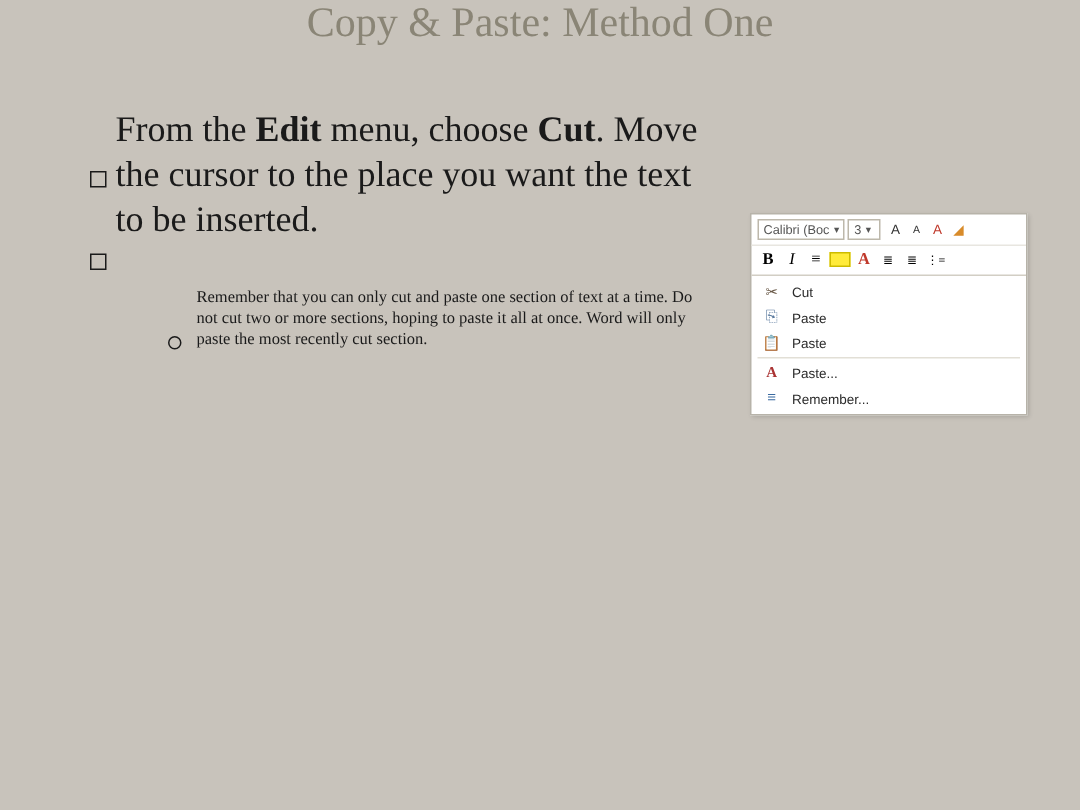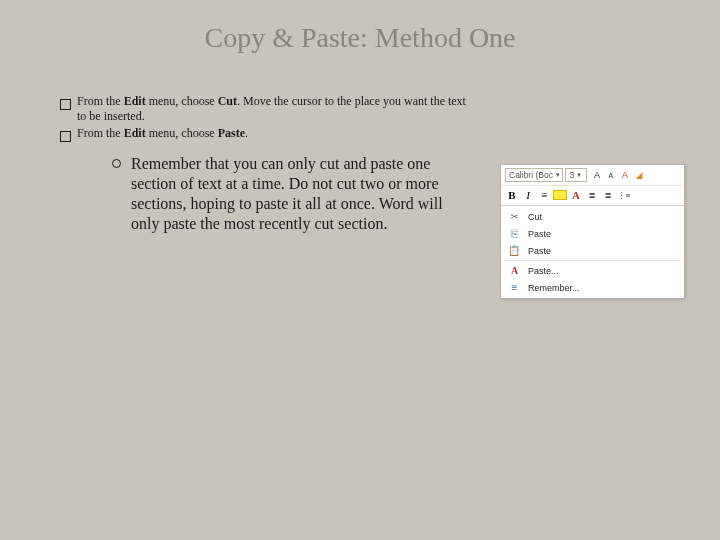--- a/index.html
+++ b/index.html
@@ -8,52 +8,51 @@
     height: 540px;
     background: #c8c3bb;
     font-family: Georgia, 'Times New Roman', serif;
     position: relative;
     overflow: hidden;
   }
   .title {
     text-align: center;
     font-size: 28px;
     color: #8a8576;
-    padding-top: 22px;
     font-weight: normal;
   }
   .content {
     display: flex;
     padding: 40px 20px 0 60px;
   }
   .text-col {
     width: 410px;
   }
   .bullet-item {
     display: flex;
-    align-items: flex-start;
-    font-size: 12px;
+    align-items: center;
+    font-size: 24px;
     color: #1a1a1a;
     line-height: 1.25;
     margin-bottom: 2px;
   }
   .bullet-box {
     display: inline-block;
     width: 11px;
     height: 11px;
     border: 1.5px solid #1a1a1a;
     margin-right: 6px;
     margin-top: 5px;
     flex-shrink: 0;
   }
   .bullet-text b { font-weight: bold; }
   .sub-item {
     display: flex;
-    align-items: flex-start;
-    font-size: 16px;
+    align-items: flex-end;
+    font-size: 11px;
     color: #1a1a1a;
     line-height: 1.25;
     margin-left: 52px;
     margin-top: 12px;
   }
   .circle-bullet {
     display: inline-block;
     width: 9px;
     height: 9px;
     border: 1.5px solid #1a1a1a;
@@ -145,23 +144,20 @@
     <div class="bullet-item">
       <span class="bullet-box"></span>
       <span class="bullet-text">
         <span>From the </span><b>Edit</b><span> menu, choose </span><b>Cut</b><span>. Move the cursor to the place you want the text to be inserted.</span>
       </span>
     </div>
 
 
     <div class="bullet-item">
       <span class="bullet-box"></span>
-      <span class="bullet-text">
-        <span>From the </span><b>Edit</b><span> menu, choose </span><b>Paste</b><span>.</span>
-      </span>
     </div>
 
     <div class="sub-item">
       <span class="circle-bullet"></span>
       <span>Remember that you can only cut and paste one section of text at a time. Do not cut two or more sections, hoping to paste it all at once. Word will only paste the most recently cut section.</span>
     </div>
 
   </div>
 
   <div class="image-col">

